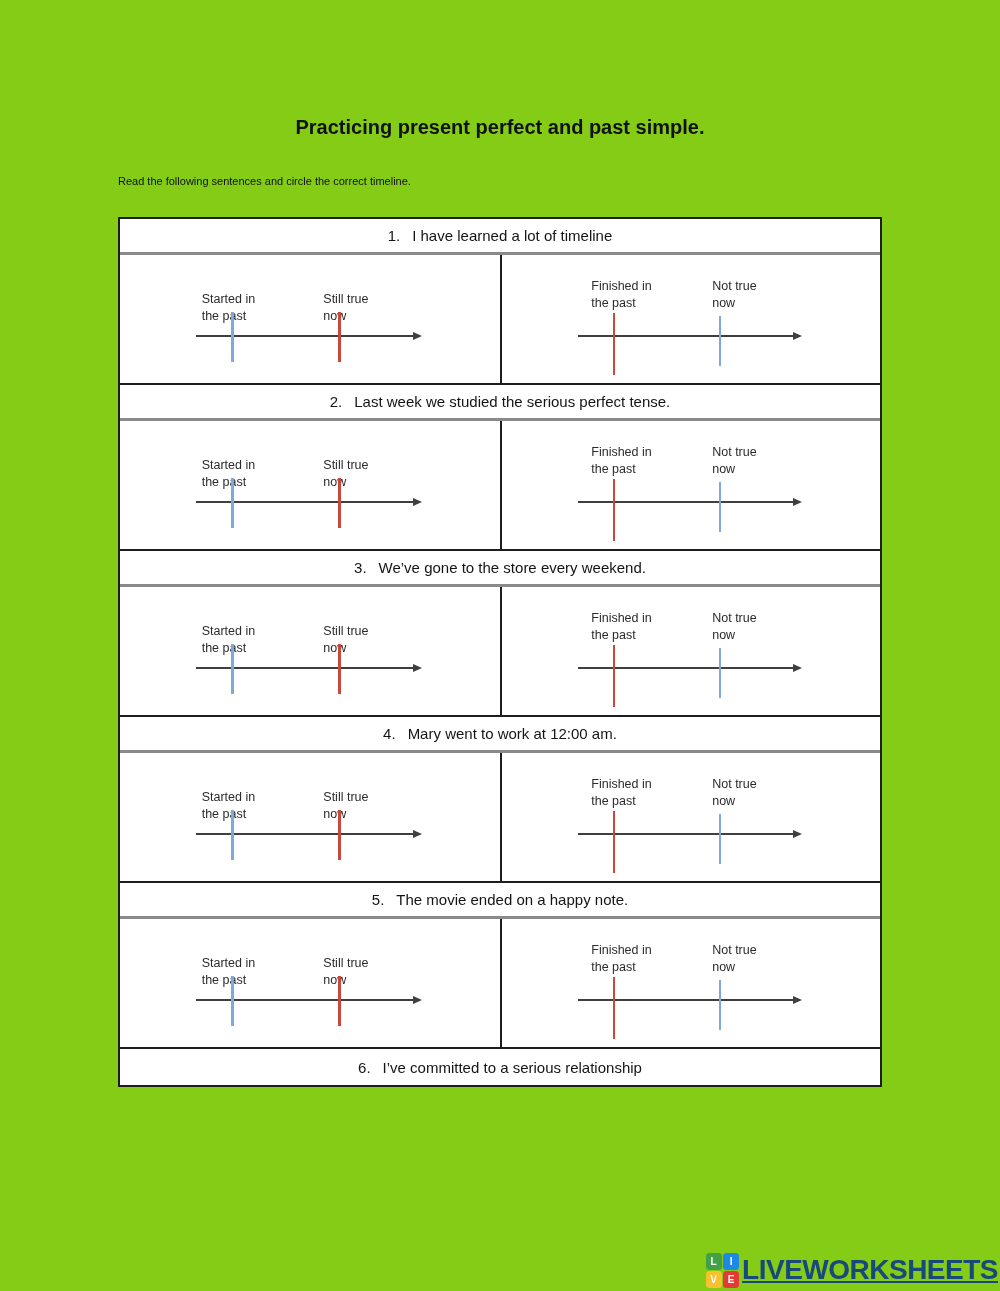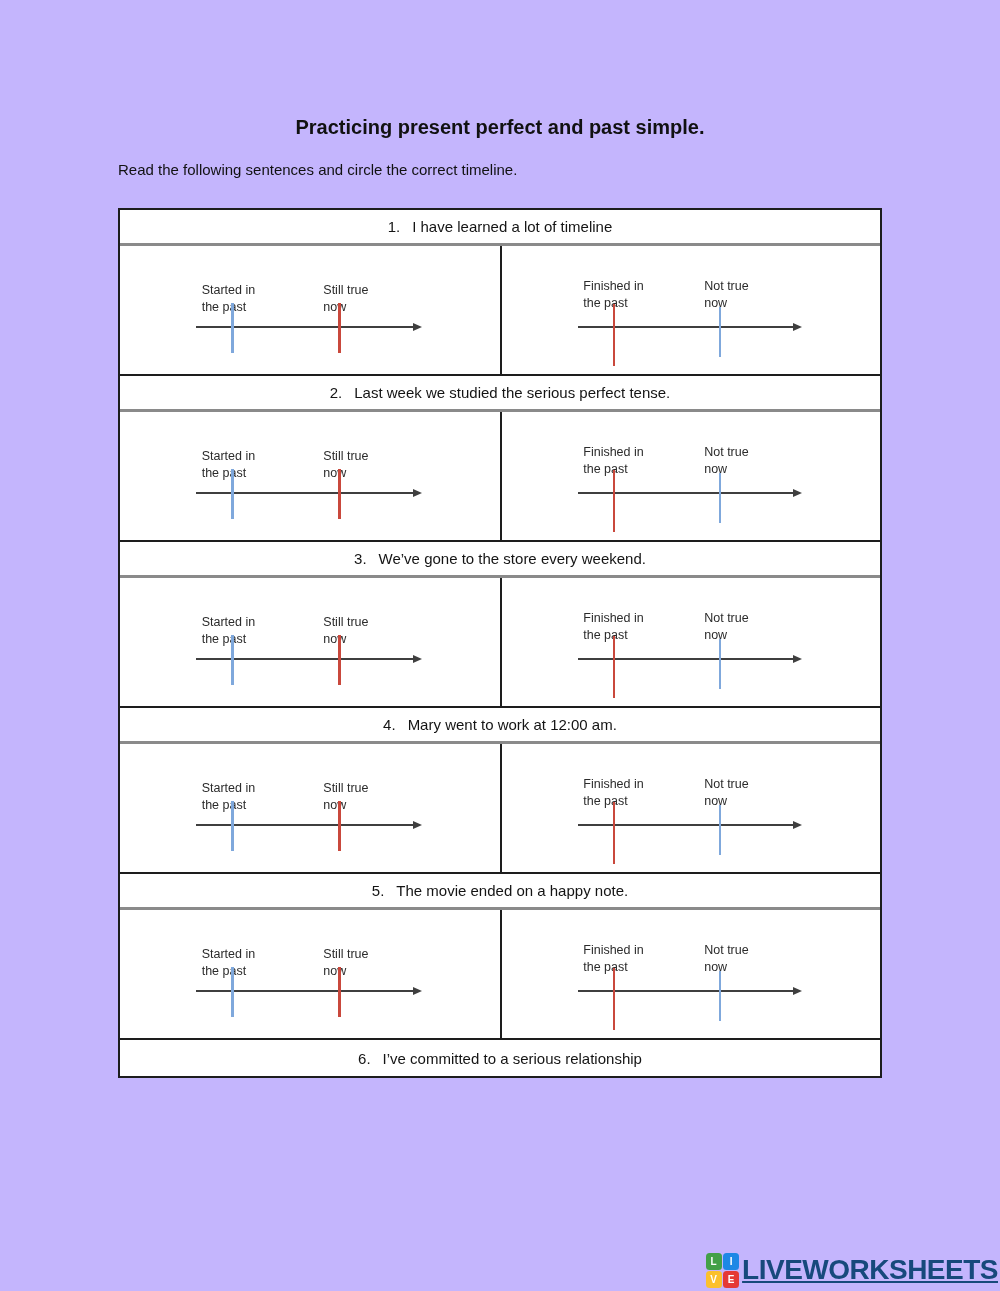--- a/index.html
+++ b/index.html
@@ -1,35 +1,35 @@
 <!DOCTYPE html>
 <html><head>
 <meta charset="utf-8">
 <style>
   * { margin:0; padding:0; box-sizing:border-box; }
   html,body { background:#ffffff; }
   .page {
     position:relative;
     width:1000px; height:1291px;
     margin:0 auto;
-    background:#c4b5fd;
+    background:#84cc16;
     font-family:"Liberation Sans", sans-serif;
     color:#1a1a1a;
     overflow:hidden;
   }
   .title {
     padding-top:116px;
     text-align:center;
     font-size:20px;
     font-weight:bold;
     color:#111;
   }
   .instructions {
-    margin:22px 0 0 118px;
-    font-size:15px;
+    margin:36px 0 0 118px;
+    font-size:11px;
     color:#111;
   }
   .worksheet-table {
     width:764px;
     margin:30px 0 0 118px;
     border:2px solid #1d1d1d;
     background:#fff;
   }
   .sentence-row {
     height:36px;
@@ -84,21 +84,21 @@
     width:2.5px;
     top:57px;
     height:50px;
   }
   .tl-tick.pos1 { left:29.3%; }
   .tl-tick.pos2 { left:57.4%; }
   .tl-tick.blue { background:#7fa8dc; }
   .tl-tick.red  { background:#c9483c; }
   .tl-cell.past .tl-tick.red { top:58px; height:62px; }
   .tl-cell.past .tl-tick.blue { top:61px; height:50px; }
-  .tl-cell.past .tl-label { top:32px; }
+  .tl-cell.past .tl-label { top:23px;margin-left:8px; }
   
   .logo {
     position:absolute;
     right:2px; bottom:3px;
     display:flex;
     align-items:center;
     gap:3px;
   }
   .logo-grid {
     display:grid;

